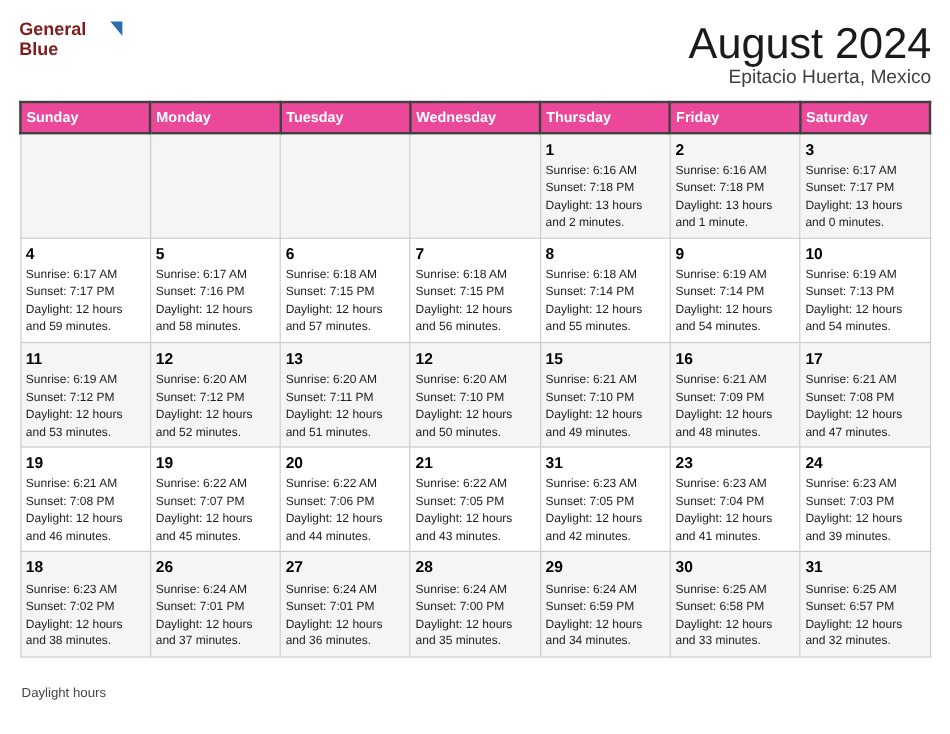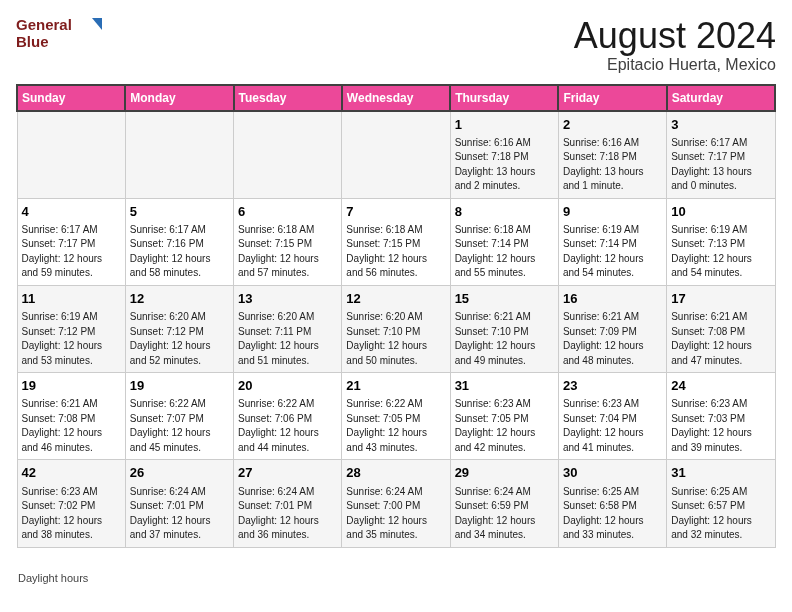--- a/index.html
+++ b/index.html
@@ -294,21 +294,21 @@
           <td>
             <span class="day-num">24</span>
             <div class="day-info" style="white-space: pre-line;">Sunrise: 6:23 AM
 Sunset: 7:03 PM
 Daylight: 12 hours
 and 39 minutes.</div>
           </td>
         </tr>
         <tr>
           <td>
-            <span class="day-num">42</span>
+            <span class="day-num">18</span>
             <div class="day-info" style="white-space: pre-line;">Sunrise: 6:23 AM
 Sunset: 7:02 PM
 Daylight: 12 hours
 and 38 minutes.</div>
           </td>
           <td>
             <span class="day-num">26</span>
             <div class="day-info" style="white-space: pre-line;">Sunrise: 6:24 AM
 Sunset: 7:01 PM
 Daylight: 12 hours

